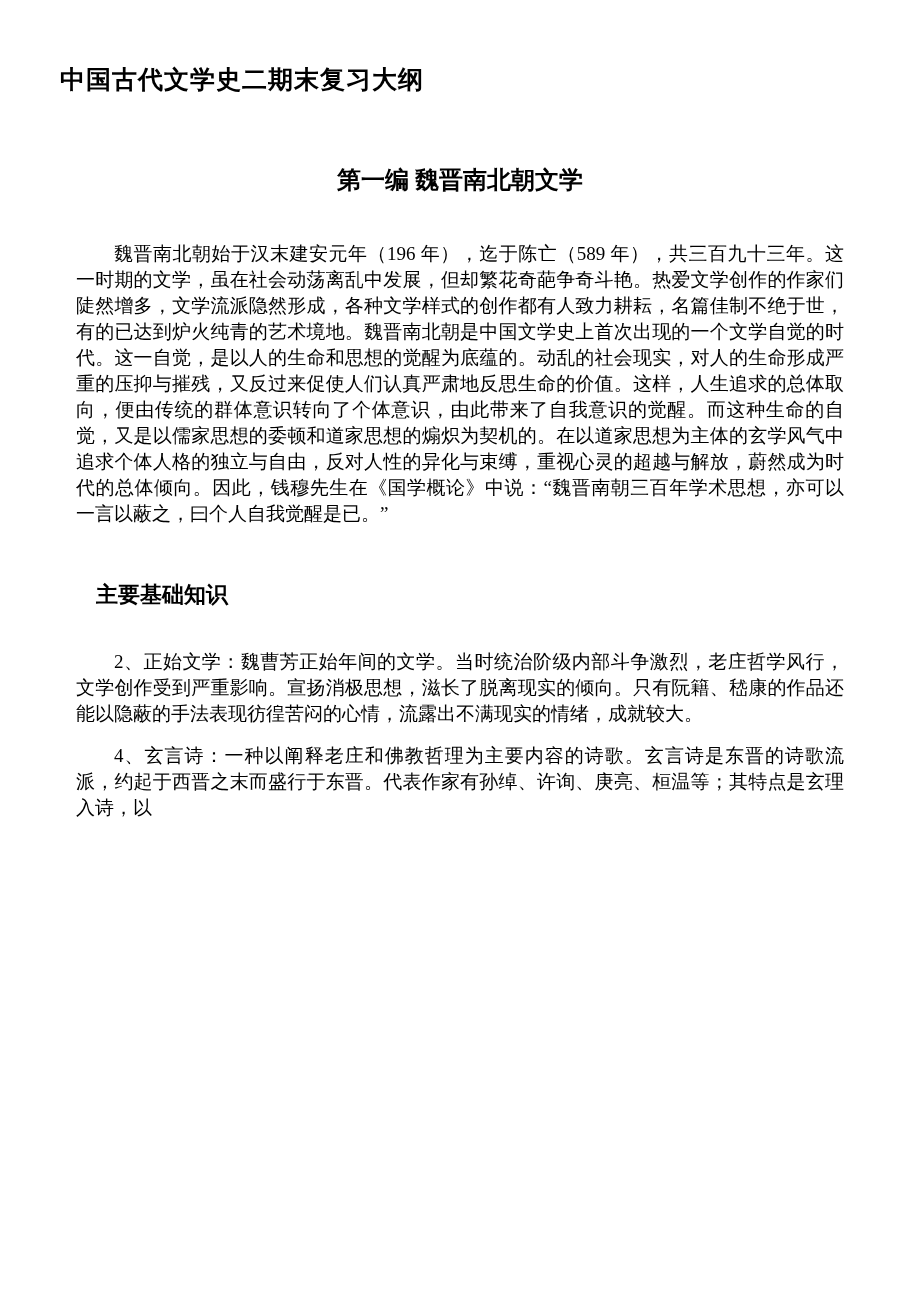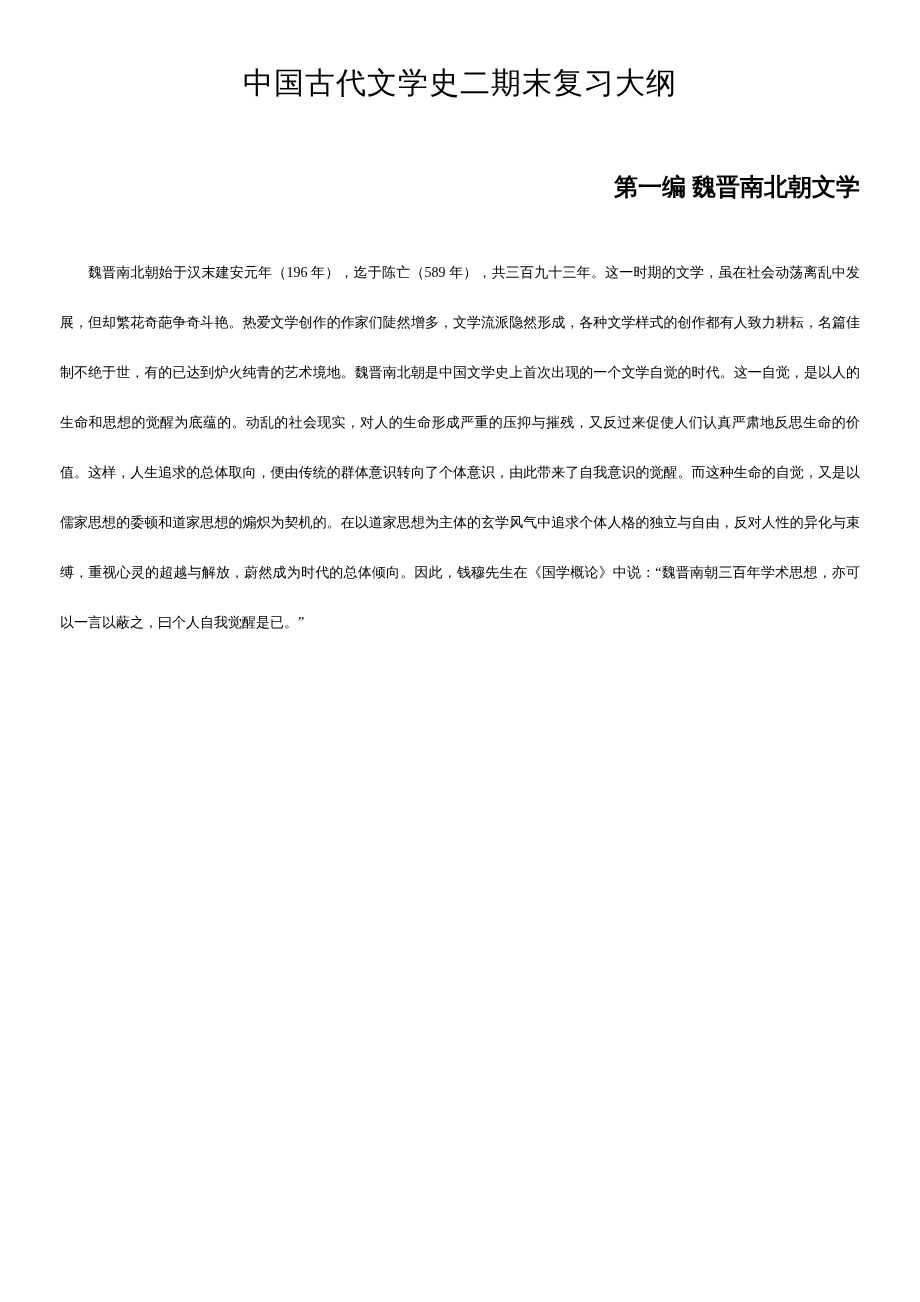--- a/index.html
+++ b/index.html
@@ -15,37 +15,36 @@
     color: #000000;
     font-family: "Liberation Serif", "DejaVu Serif", serif;
     overflow: hidden;
     box-sizing: border-box;
   }
   .content {
     padding: 40px 60px 0 60px;
   }
   .doc-title {
     margin: 24px 0 0 0;
-    font-size: 30px;
-    font-weight: normal;
-    text-align: center;
+    font-size: 25px;
+    font-weight: bold;
     line-height: 1.25;
     letter-spacing: 1px;
   }
   .section-heading {
     margin: 70px 0 0 0;
     font-size: 24px;
     font-weight: bold;
     line-height: 1.25;
-    text-align: right;
+    text-align: center;
   }
   .body-para {
-    margin: 0;
-    font-size: 14px;
-    line-height: 50px;
+    margin: 16px;
+    font-size: 19px;
+    line-height: 26px;
     text-align: justify;
     text-justify: inter-ideograph;
     text-indent: 2em;
     word-break: break-all;
   }
   .intro-para {
     margin-top: 46px;
   }
   .sub-heading {
     margin: 54px 0 0 36px;
@@ -62,18 +61,21 @@
 
 <div class="page">
   <div class="content">
 
     <h1 class="doc-title">中国古代文学史二期末复习大纲</h1>
 
     <h2 class="section-heading">第一编 魏晋南北朝文学</h2>
 
     <p class="body-para intro-para">魏晋南北朝始于汉末建安元年（196 年），迄于陈亡（589 年），共三百九十三年。这一时期的文学，虽在社会动荡离乱中发展，但却繁花奇葩争奇斗艳。热爱文学创作的作家们陡然增多，文学流派隐然形成，各种文学样式的创作都有人致力耕耘，名篇佳制不绝于世，有的已达到炉火纯青的艺术境地。魏晋南北朝是中国文学史上首次出现的一个文学自觉的时代。这一自觉，是以人的生命和思想的觉醒为底蕴的。动乱的社会现实，对人的生命形成严重的压抑与摧残，又反过来促使人们认真严肃地反思生命的价值。这样，人生追求的总体取向，便由传统的群体意识转向了个体意识，由此带来了自我意识的觉醒。而这种生命的自觉，又是以儒家思想的委顿和道家思想的煽炽为契机的。在以道家思想为主体的玄学风气中追求个体人格的独立与自由，反对人性的异化与束缚，重视心灵的超越与解放，蔚然成为时代的总体倾向。因此，钱穆先生在《国学概论》中说：“魏晋南朝三百年学术思想，亦可以一言以蔽之，曰个人自我觉醒是已。”</p>
 
+    <h3 class="sub-heading">主要基础知识</h3>
 
     <div class="items">
+      <p class="body-para">2、正始文学：魏曹芳正始年间的文学。当时统治阶级内部斗争激烈，老庄哲学风行，文学创作受到严重影响。宣扬消极思想，滋长了脱离现实的倾向。只有阮籍、嵇康的作品还能以隐蔽的手法表现彷徨苦闷的心情，流露出不满现实的情绪，成就较大。</p>
+      <p class="body-para">4、玄言诗：一种以阐释老庄和佛教哲理为主要内容的诗歌。玄言诗是东晋的诗歌流派，约起于西晋之末而盛行于东晋。代表作家有孙绰、许询、庚亮、桓温等；其特点是玄理入诗，以</p>
     </div>
 
   </div>
 </div>
 
 </body></html>

